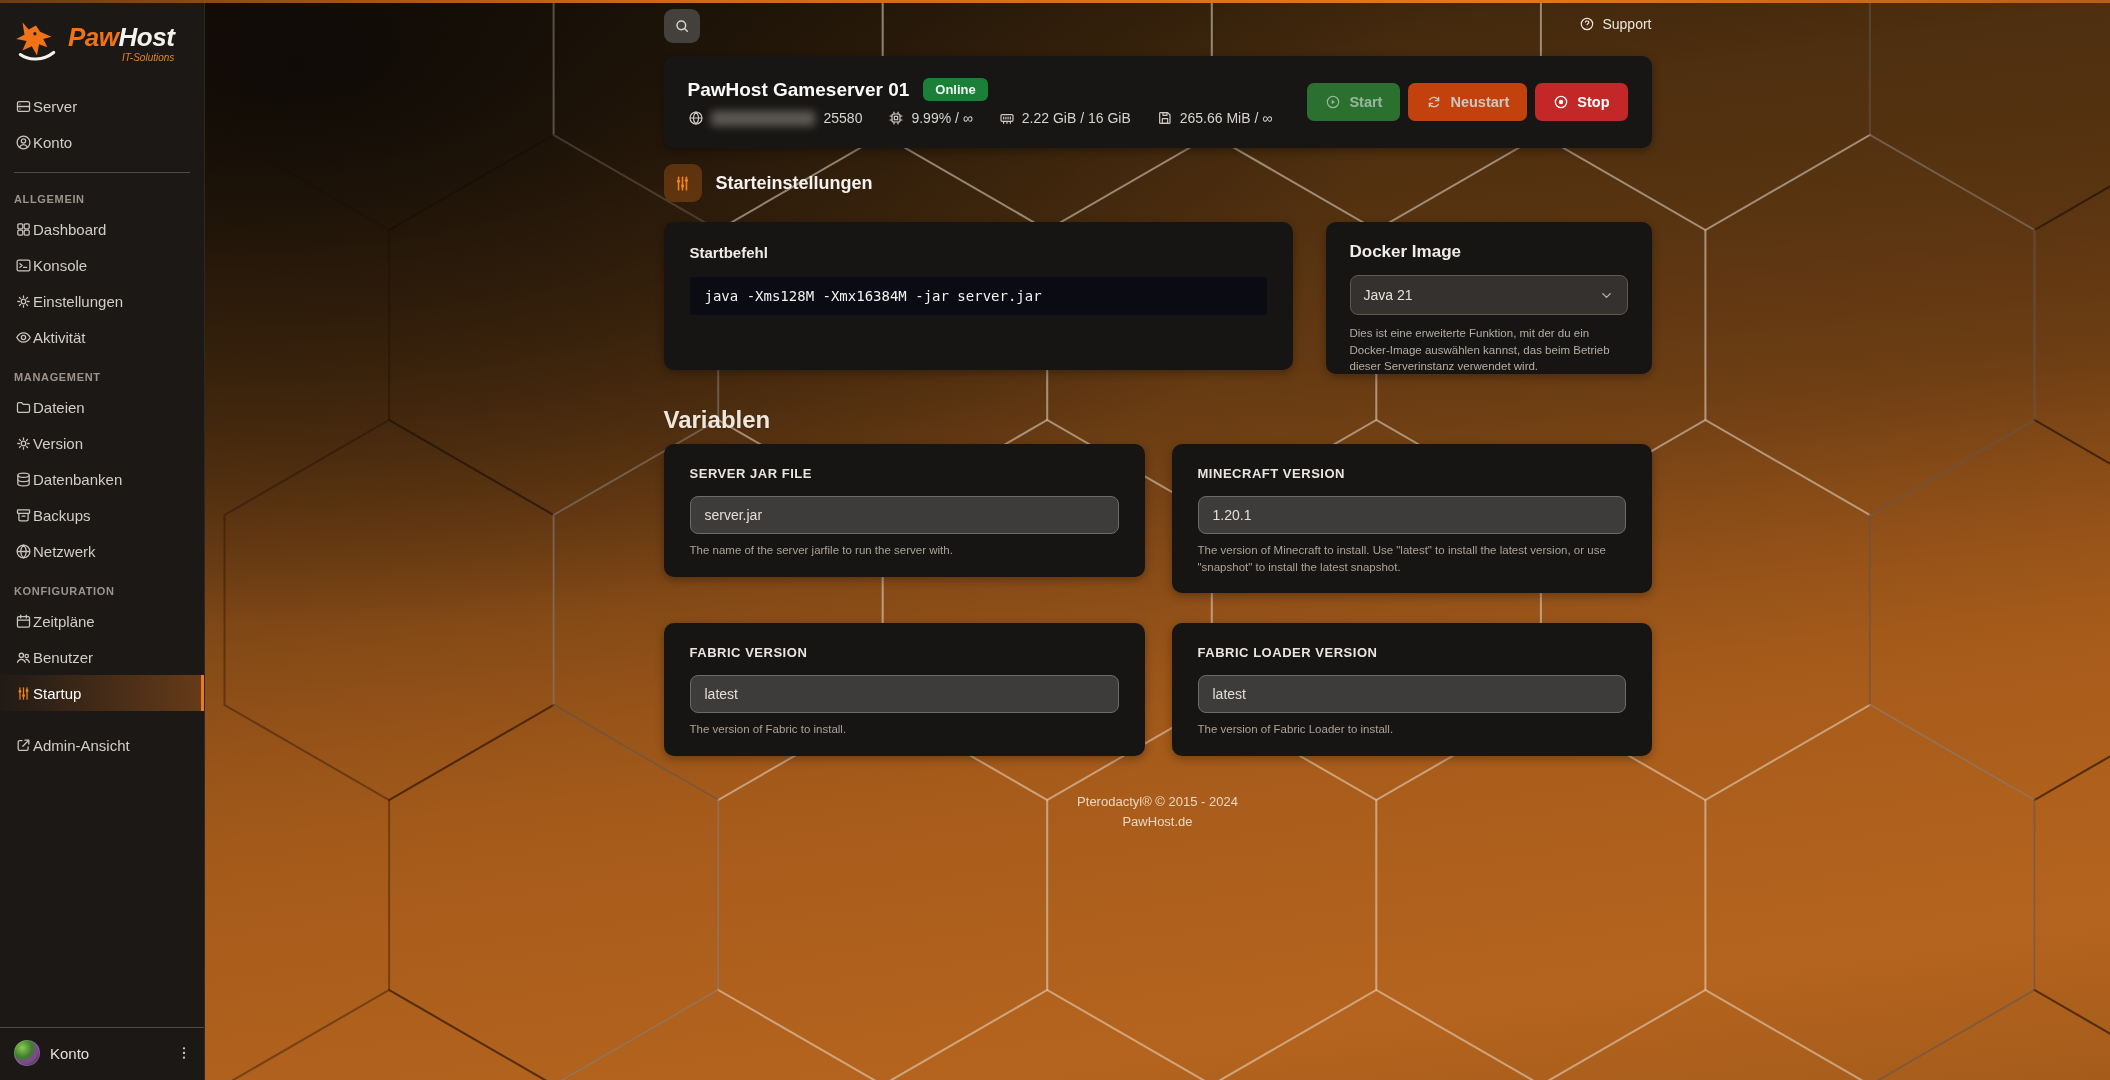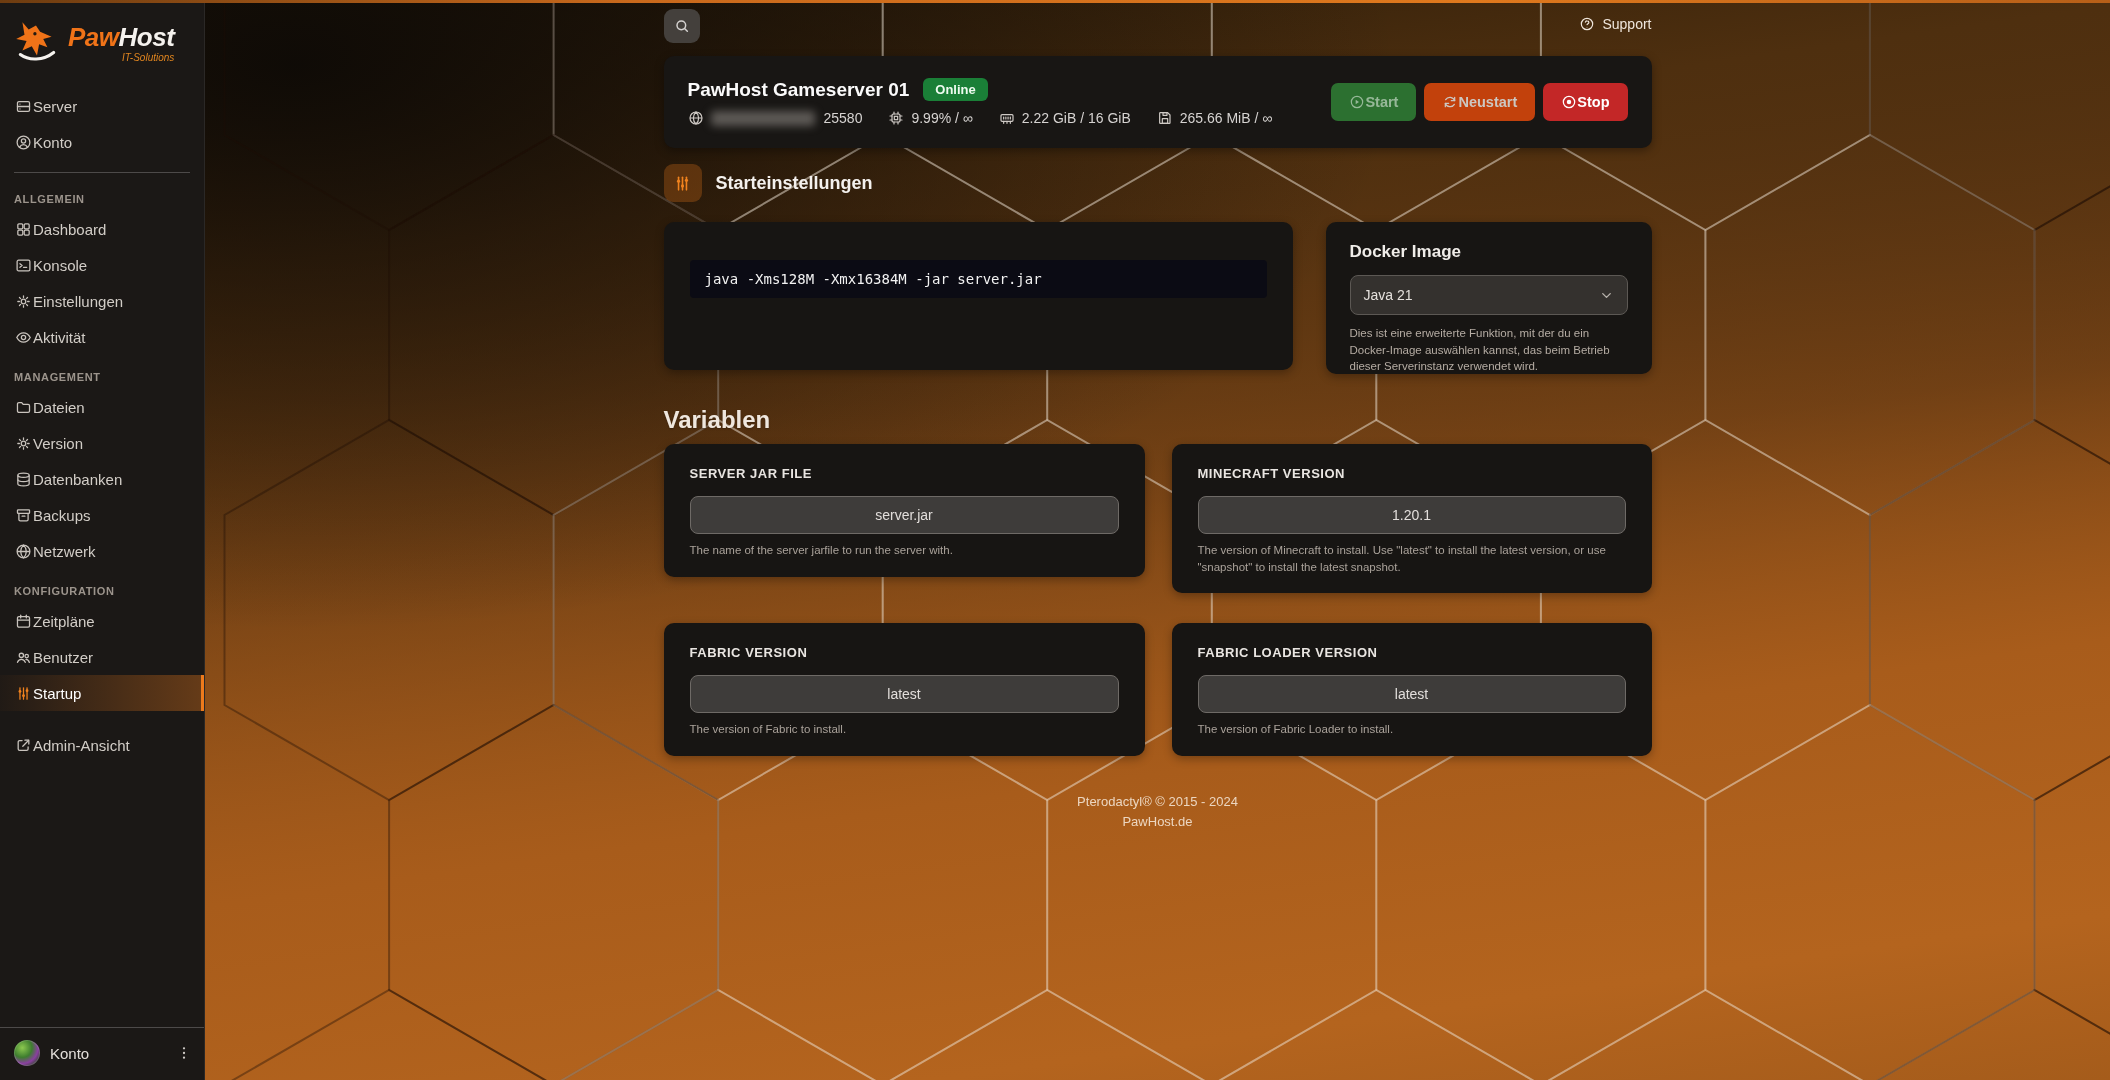--- a/index.html
+++ b/index.html
@@ -61,21 +61,21 @@
   .title-row { display:flex; align-items:center; gap:14px; }
   .server-title { font-size:19px; font-weight:700; color:#fafafa; }
   .badge { background:#1a7f37; color:#eefbf0; font-size:13px; font-weight:600;
     padding:4px 12px; border-radius:6px; }
   .stats-row { display:flex; align-items:center; gap:26px; margin-top:9px; font-size:14px; color:#d6d3d1; }
   .stat { display:flex; align-items:center; gap:7px; }
   .stat .sico { display:flex; color:#cfcac5; }
   .blur-chip { display:inline-block; width:104px; height:15px; border-radius:3px;
     background:rgba(140,135,130,.6); filter:blur(4px); margin-right:2px; }
   .btn-row { display:flex; gap:8px; }
-  .btn { display:flex; align-items:center; gap:0; height:38px; padding:0 18px; border:none;
+  .btn { display:flex; align-items:center; gap:8px; height:38px; padding:0 18px; border:none;
     border-radius:7px; font-size:14.5px; font-weight:600; cursor:pointer;
     font-family:"Liberation Sans","DejaVu Sans",sans-serif; }
   .btn-start { background:#2c7030; color:rgba(255,255,255,.5); }
   .btn-restart { background:#c2410c; color:#ccc7c2; }
   .btn-stop { background:#c32727; color:#fff; font-weight:700; }
 
   .section-head { margin-top:16px; display:flex; align-items:center; gap:14px; }
   .section-icon { width:38px; height:38px; border-radius:9px; background:rgba(208,108,24,.32);
     display:flex; align-items:center; justify-content:center; color:#f0821e; }
   .section-title { font-size:18px; font-weight:700; color:#f4f1ee; }
@@ -96,21 +96,21 @@
   .docker-help { margin-top:10px; font-size:11.5px; line-height:1.45; color:#b5aca3; }
 
   .vars-heading { margin-top:32px; font-size:24px; font-weight:700; color:#efe7de;
     text-shadow:0 1px 2px rgba(0,0,0,.25); }
   .vars-grid { margin-top:10px; display:grid; grid-template-columns:481px 480px;
     column-gap:27px; row-gap:30px; align-items:start; }
   .var-card { padding:22px 26px 18px 26px; }
   .var-label { font-size:13px; font-weight:700; letter-spacing:.04em; color:#e9e5e1; }
   .var-input { margin-top:15px; width:100%; height:38px; background:#3e3c3a;
     border:1px solid #6e6a66; border-radius:8px; padding:0 14px; font-size:14px; color:#e2dedb;
-    font-family:"Liberation Sans","DejaVu Sans",sans-serif; outline:none;text-align:center; }
+    font-family:"Liberation Sans","DejaVu Sans",sans-serif; outline:none; }
   .var-help { margin-top:8px; font-size:11.5px; line-height:1.45; color:#aaa29a; }
 
   .footer { margin-top:36px; text-align:center; font-size:13px; line-height:1.5;
     color:rgba(250,240,228,.82); padding-bottom:20px; }
 
   .svgi { display:block; }
 </style>
 </head>
 <body>
 
@@ -469,20 +469,21 @@
               <circle cx="7" cy="9" r="2" fill="currentColor" stroke="none"></circle>
               <circle cx="12" cy="15" r="2" fill="currentColor" stroke="none"></circle>
               <circle cx="17" cy="8" r="2" fill="currentColor" stroke="none"></circle>
             </svg>
         </span>
         <span class="section-title">Starteinstellungen</span>
       </div>
 
       <div class="row-cards">
         <section class="card cmd-card">
+          <div class="cmd-label">Startbefehl</div>
           <div class="cmd-box">java -Xms128M -Xmx16384M -jar server.jar</div>
         </section>
         <section class="card docker-card">
           <div class="docker-label">Docker Image</div>
           <div class="select">
             <span>Java 21</span>
             <span class="chev">
               <svg class="svgi" width="15" height="15" viewBox="0 0 24 24" fill="none" stroke="currentColor" stroke-width="2.2" stroke-linecap="round" stroke-linejoin="round">
                   <polyline points="6,9 12,15 18,9"></polyline>
                 </svg>

